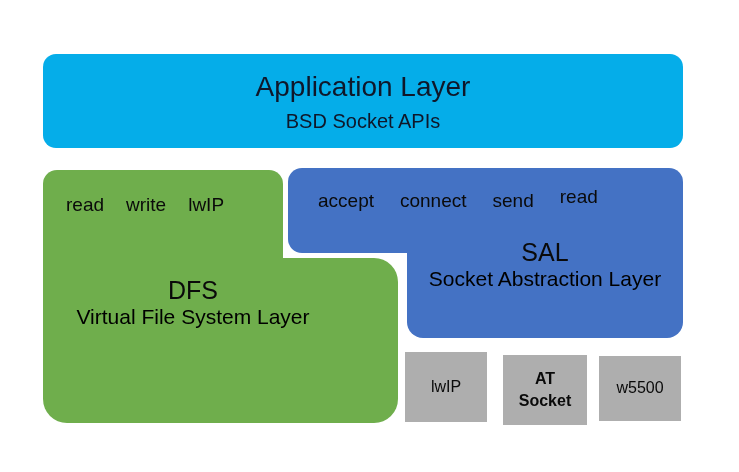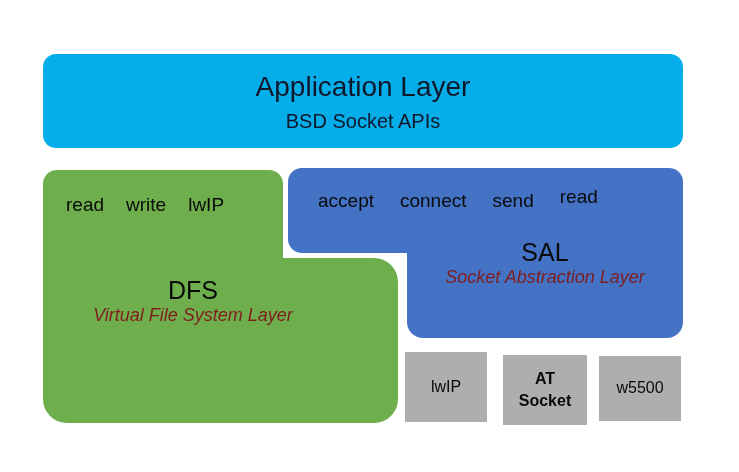--- a/index.html
+++ b/index.html
@@ -136,23 +136,22 @@
   #sal-api-row .api-label.raised {
     position: relative;
     top: -4px;
   }
 
   .big-title {
     font-size: 25px;
     color: #0a0a0a;
   }
   .sub-title {
-    font-size: 18px;
-    color: #7f1d1d;
-    font-style: italic;
+    font-size: 21px;
+    color: #000000;
   }
 
   #dfs-text {
     left: 43px;
     top: 277px;
     width: 300px;
     text-align: center;
   }
   #dfs-text .sub-title { display: block; margin-top: 2px; }
 

